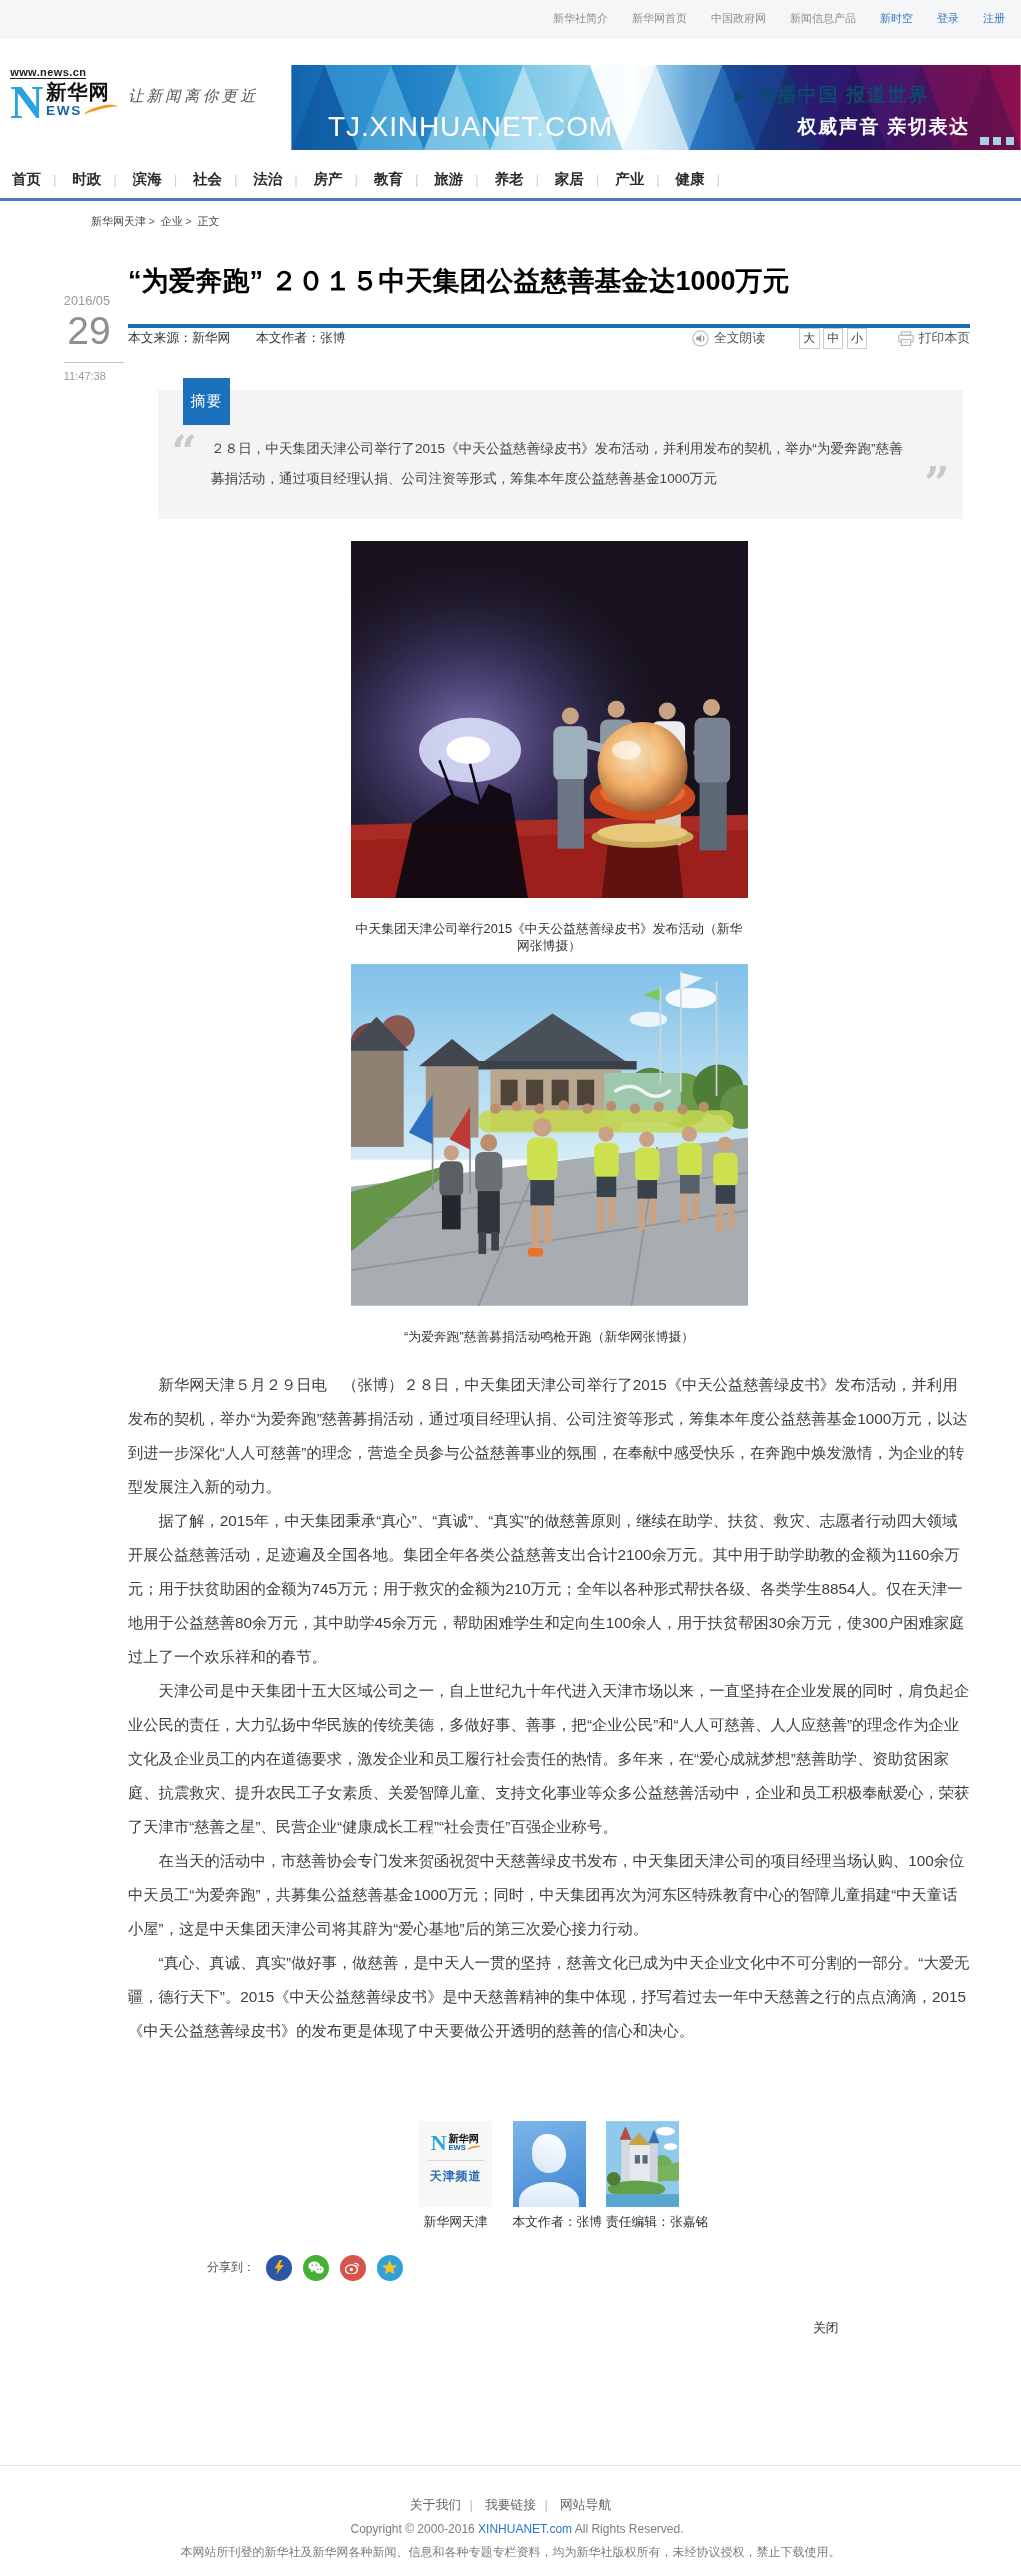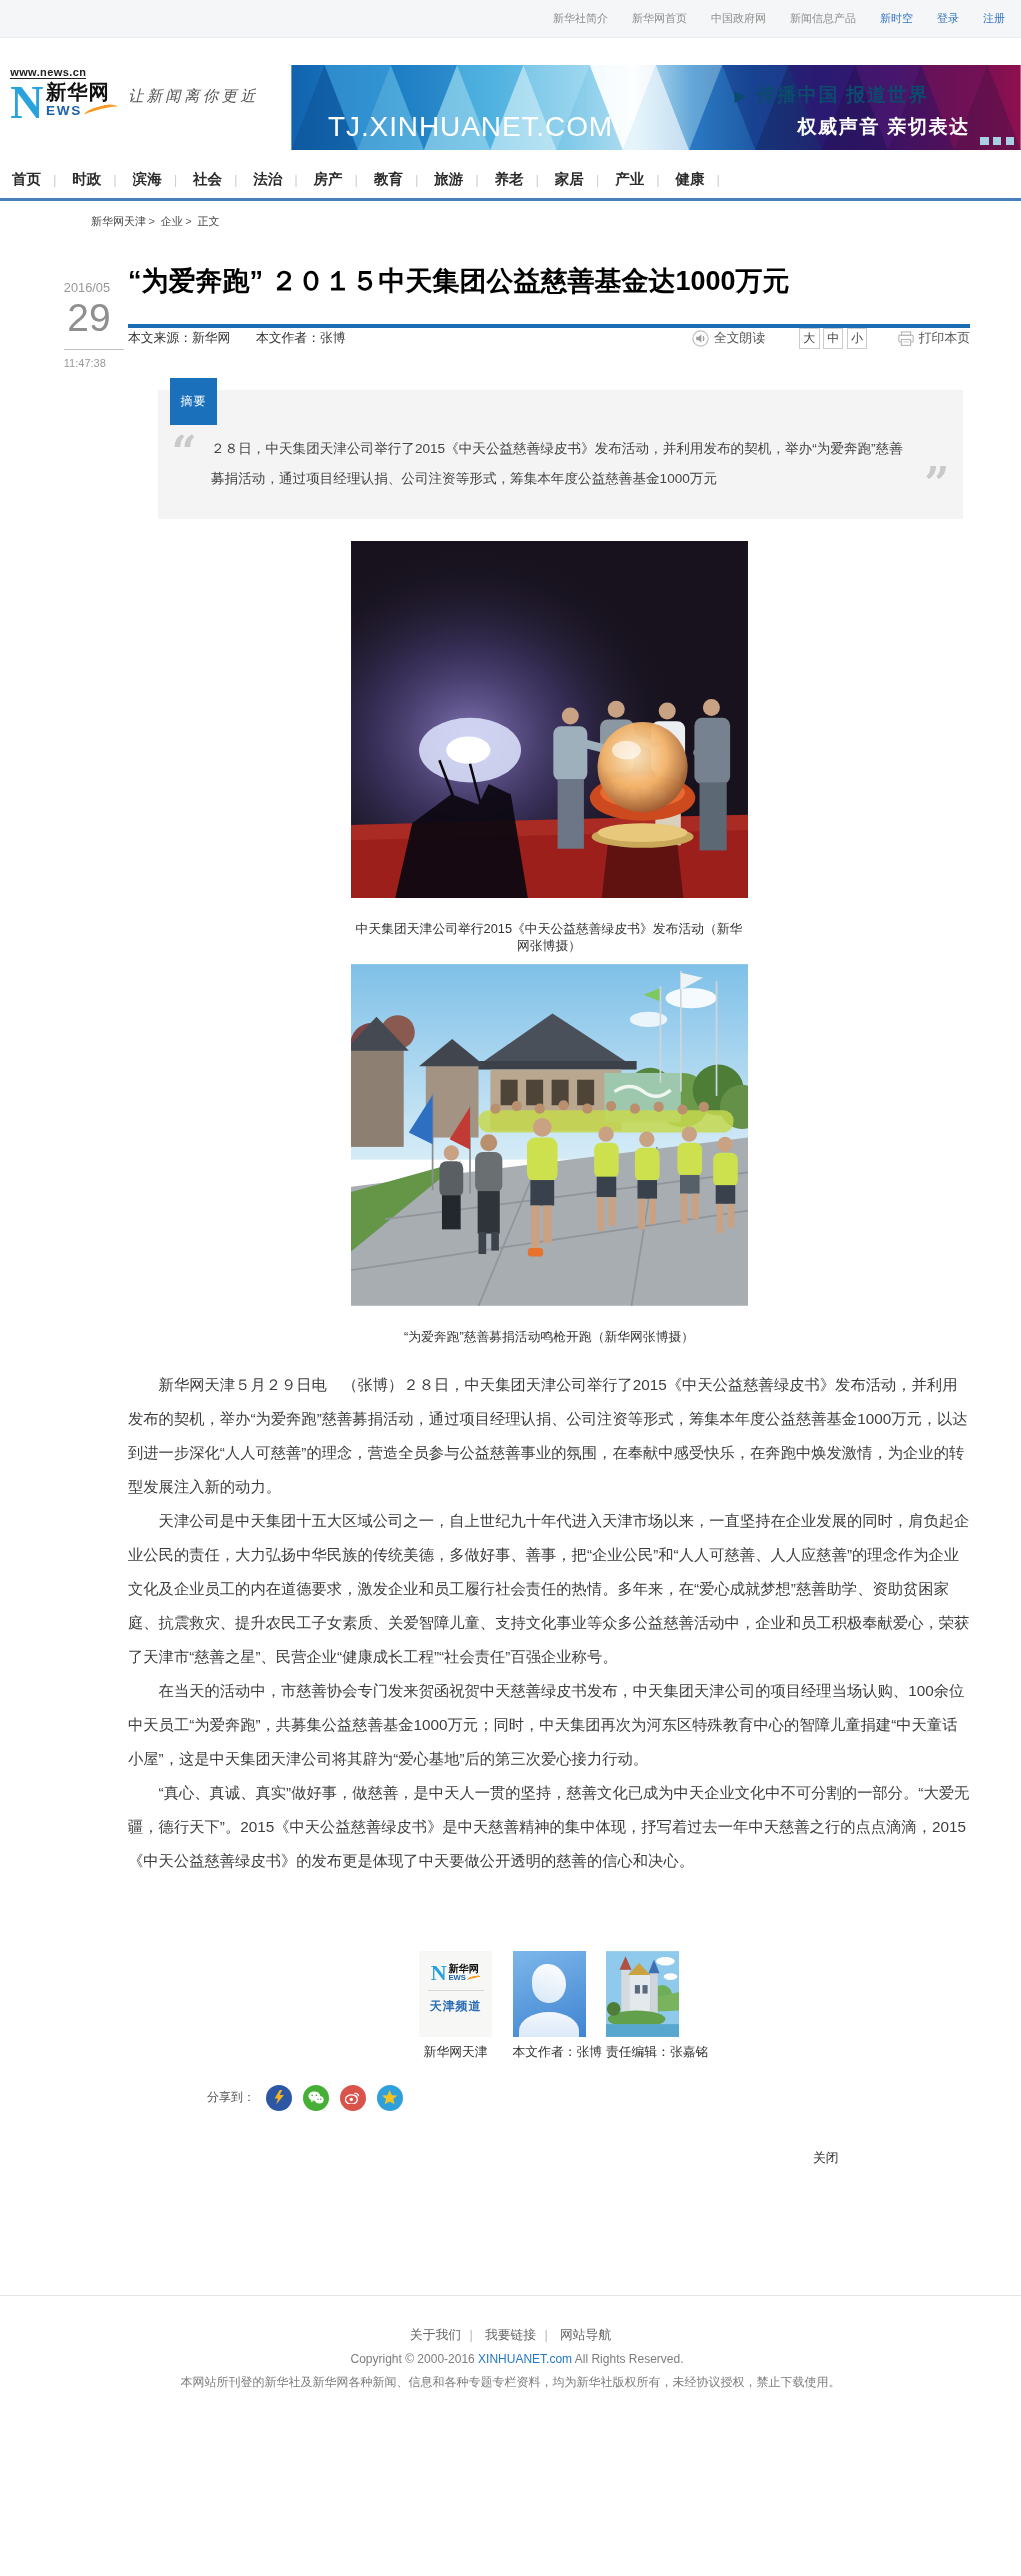--- a/index.html
+++ b/index.html
@@ -36,39 +36,39 @@
   .nav { margin-top:20.4px; border-bottom:3.4px solid #4a7ebb; padding:0 0 8.5px 12px; }
   .nav a { text-decoration:none; font-size:14.5px; font-weight:bold; color:#2b2b2b; cursor:pointer; }
   .nav .sep { color:#d0d0d0; margin:0 12px; font-weight:normal; }
 
   
   .main { width:919px; margin:0 auto; position:relative; }
   .breadcrumb { padding:13.6px 0 0 40px; font-size:11px; color:#444; }
   .breadcrumb a { color:#444; text-decoration:none; cursor:pointer; }
   .breadcrumb .gt { margin:0 2.6px; color:#666; }
 
-  .date-rail { position:absolute; left:12.8px; top:79px; width:68px; color:#999; }
+  .date-rail { position:absolute; left:12.8px; top:92px; width:68px; color:#999; }
   .date-ym { font-size:12.8px; }
   .date-day { font-size:39px; color:#8f8f8f; font-weight:300; line-height:46px; margin-left:3.4px; }
   .date-line { border:none; border-top:0.9px solid #c2c2c2; width:60px; margin:8.5px 0 6.8px; }
   .date-time { font-size:11px; }
 
   .article { margin-left:77px; width:842px; }
   .title { margin-top:32px; font-size:27px; font-weight:bold; color:#000; line-height:41px; }
 
   .meta { margin-top:22px; border-top:4.3px solid #1c6cb4; display:flex; justify-content:space-between; align-items:center; font-size:12.8px; color:#333; }
   .meta-left span.val { margin-right:22px; }
   .meta-right { display:flex; align-items:center; gap:8.5px; color:#555; }
   .tool { display:flex; align-items:center; gap:5.1px; cursor:pointer; }
   .fontbox { width:20.4px; height:20.4px; border:0.9px solid #ccc; display:flex; align-items:center; justify-content:center; font-size:12px; color:#444; cursor:pointer; background:#fff; }
   .fontgroup { display:flex; gap:3.4px; margin:0 15.3px 0 25.5px; }
   .meta-right .printer { margin-left:6.8px;text-align:center; }
 
   .abstract { position:relative; margin:41px 6.8px 0 30px; background:#f4f4f4; padding:44px 54px 25.5px 53px; font-size:13.6px; line-height:30px; color:#444; }
-  .abstract-tab { position:absolute; top:-12px; left:12px; width:47px; height:47px; background:#1a70bb; color:#fff; font-size:12px; display:flex; align-items:center; justify-content:center; letter-spacing:0.9px; }
+  .abstract-tab { position:absolute; top:-12px; left:25px; width:47px; height:47px; background:#1a70bb; color:#fff; font-size:15px; display:flex; align-items:center; justify-content:center; letter-spacing:0.9px; }
   .q { position:absolute; font-family:"DejaVu Serif",serif; font-weight:bold; font-size:44px; color:#c9c9c9; line-height:1; }
   .q-open { left:13.6px; top:41px; }
   .q-close { right:13.6px; bottom:13.6px; }
 
   .figure { width:397px; margin:22px auto 0; }
   .figure svg { display:block; }
   .figcaption { margin-top:23px; font-size:12.8px; color:#333; text-align:center; }
   .figure2 { margin-top:8.5px; }
 
   .body-text { margin-top:22px; font-size:15.3px; line-height:34px; color:#3d3d3d; }
@@ -418,20 +418,21 @@
             <circle cx="118" cy="222" r="9" fill="#c9a183"></circle>
             <rect x="104" y="232" width="28" height="42" rx="8" fill="#5a5f63"></rect>
             <rect x="107" y="272" width="22" height="40" fill="#23282e"></rect>
           </g>
         </svg>
         <div class="figcaption">“为爱奔跑”慈善募捐活动鸣枪开跑（新华网张博摄）</div>
       </div>
 
       <div class="body-text">
         <p>新华网天津５月２９日电　（张博）２８日，中天集团天津公司举行了2015《中天公益慈善绿皮书》发布活动，并利用发布的契机，举办“为爱奔跑”慈善募捐活动，通过项目经理认捐、公司注资等形式，筹集本年度公益慈善基金1000万元，以达到进一步深化“人人可慈善”的理念，营造全员参与公益慈善事业的氛围，在奉献中感受快乐，在奔跑中焕发激情，为企业的转型发展注入新的动力。</p>
+        <p>据了解，2015年，中天集团秉承“真心”、“真诚”、“真实”的做慈善原则，继续在助学、扶贫、救灾、志愿者行动四大领域开展公益慈善活动，足迹遍及全国各地。集团全年各类公益慈善支出合计2100余万元。其中用于助学助教的金额为1160余万元；用于扶贫助困的金额为745万元；用于救灾的金额为210万元；全年以各种形式帮扶各级、各类学生8854人。仅在天津一地用于公益慈善80余万元，其中助学45余万元，帮助困难学生和定向生100余人，用于扶贫帮困30余万元，使300户困难家庭过上了一个欢乐祥和的春节。</p>
         <p>天津公司是中天集团十五大区域公司之一，自上世纪九十年代进入天津市场以来，一直坚持在企业发展的同时，肩负起企业公民的责任，大力弘扬中华民族的传统美德，多做好事、善事，把“企业公民”和“人人可慈善、人人应慈善”的理念作为企业文化及企业员工的内在道德要求，激发企业和员工履行社会责任的热情。多年来，在“爱心成就梦想”慈善助学、资助贫困家庭、抗震救灾、提升农民工子女素质、关爱智障儿童、支持文化事业等众多公益慈善活动中，企业和员工积极奉献爱心，荣获了天津市“慈善之星”、民营企业“健康成长工程”“社会责任”百强企业称号。</p>
         <p>在当天的活动中，市慈善协会专门发来贺函祝贺中天慈善绿皮书发布，中天集团天津公司的项目经理当场认购、100余位中天员工“为爱奔跑”，共募集公益慈善基金1000万元；同时，中天集团再次为河东区特殊教育中心的智障儿童捐建“中天童话小屋”，这是中天集团天津公司将其辟为“爱心基地”后的第三次爱心接力行动。</p>
         <p>“真心、真诚、真实”做好事，做慈善，是中天人一贯的坚持，慈善文化已成为中天企业文化中不可分割的一部分。“大爱无疆，德行天下”。2015《中天公益慈善绿皮书》是中天慈善精神的集中体现，抒写着过去一年中天慈善之行的点点滴滴，2015《中天公益慈善绿皮书》的发布更是体现了中天要做公开透明的慈善的信心和决心。</p>
       </div>
 
       <div class="cards">
         <div class="card">
           <div class="card-img xh-logo">
             <div class="xh-top">
               <span class="xh-n">N</span>

